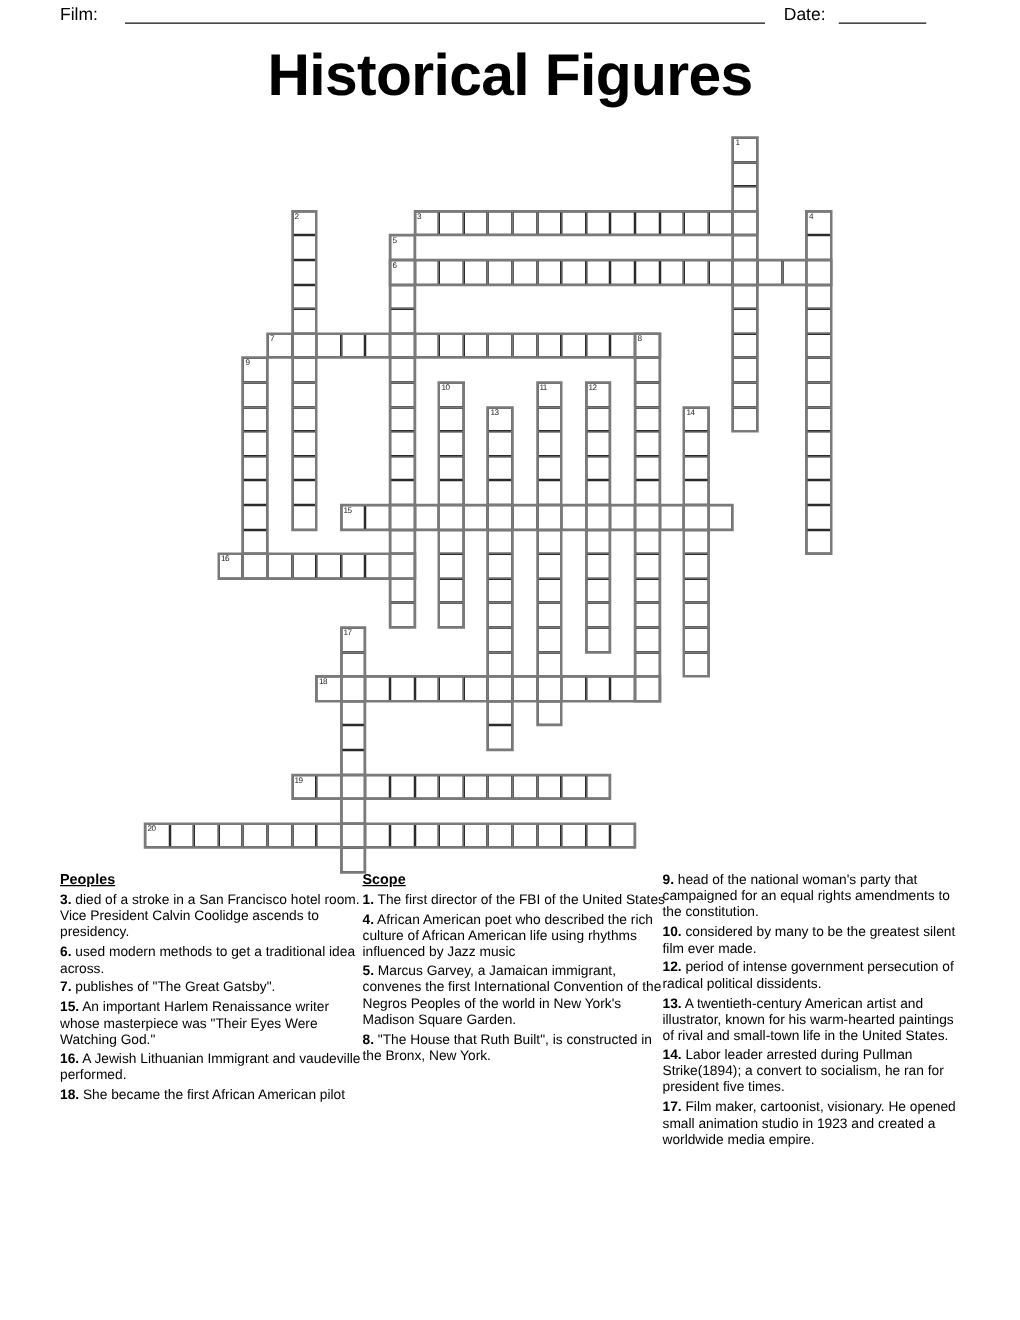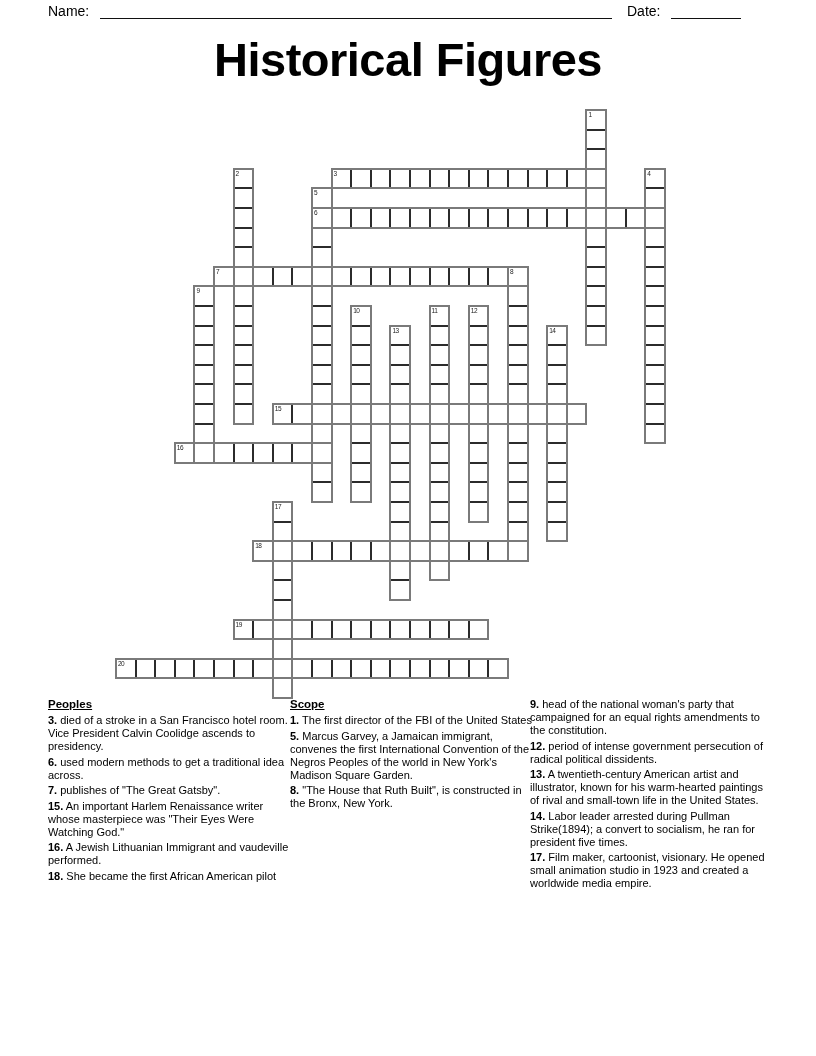--- a/index.html
+++ b/index.html
@@ -27,21 +27,21 @@
     pointer-events:none;
   }
   .clue-col{position:absolute;top:698px;width:242px;font-size:11px;line-height:13px;color:#000;}
   .clue-heading{font-weight:bold;text-decoration:underline;font-size:11.5px;margin:0 0 3px 0;}
   .clue{margin:0 0 2.5px 0;}
   .clue b{font-weight:bold;}
 </style>
 </head>
 <body>
 
-<span class="hdr-label" style="left:48px;top:3px;">Name:</span>
+<span class="hdr-label" style="left:48px;top:3px;">Film:</span>
 <div class="field-line" style="left:100px;top:17px;width:512px;"></div>
 <span class="hdr-label" style="left:627px;top:3px;">Date:</span>
 <div class="field-line" style="left:671px;top:17px;width:70px;"></div>
 
 <div class="title">Historical Figures</div>
 
 <div class="grid">
     <div class="cell" style="left: 586.4px; top: 110px; width: 19.6px; height: 19.6px;">
       <span class="cellnum">1</span>
     </div>
@@ -355,22 +355,24 @@
 <div class="clue"><b>3.</b> died of a stroke in a San Francisco hotel room. Vice President Calvin Coolidge ascends to presidency.</div>
     <div class="clue"><b>6.</b> used modern methods to get a traditional idea across.</div>
     <div class="clue"><b>7.</b> publishes of "The Great Gatsby".</div>
     <div class="clue"><b>15.</b> An important Harlem Renaissance writer whose masterpiece was "Their Eyes Were Watching God."</div>
     <div class="clue"><b>16.</b> A Jewish Lithuanian Immigrant and vaudeville performed.</div>
     <div class="clue"><b>18.</b> She became the first African American pilot</div>
   </div>
 <div class="clue-col" style="left:290px;">
   <div class="clue-heading">Scope</div>
 <div class="clue"><b>1.</b> The first director of the FBI of the United States</div>
+    <div class="clue"><b>4.</b> African American poet who described the rich culture of African American life using rhythms influenced by Jazz music</div>
     <div class="clue"><b>5.</b> Marcus Garvey, a Jamaican immigrant, convenes the first International Convention of the Negros Peoples of the world in New York's Madison Square Garden.</div>
     <div class="clue"><b>8.</b> "The House that Ruth Built", is constructed in the Bronx, New York.</div>
   </div>
 <div class="clue-col" style="left:530px;">
     <div class="clue"><b>9.</b> head of the national woman's party that campaigned for an equal rights amendments to the constitution.</div>
+    <div class="clue"><b>10.</b> considered by many to be the greatest silent film ever made.</div>
     <div class="clue"><b>12.</b> period of intense government persecution of radical political dissidents.</div>
     <div class="clue"><b>13.</b> A twentieth-century American artist and illustrator, known for his warm-hearted paintings of rival and small-town life in the United States.</div>
     <div class="clue"><b>14.</b> Labor leader arrested during Pullman Strike(1894); a convert to socialism, he ran for president five times.</div>
     <div class="clue"><b>17.</b> Film maker, cartoonist, visionary. He opened small animation studio in 1923 and created a worldwide media empire.</div>
   </div>
 
 </body></html>

